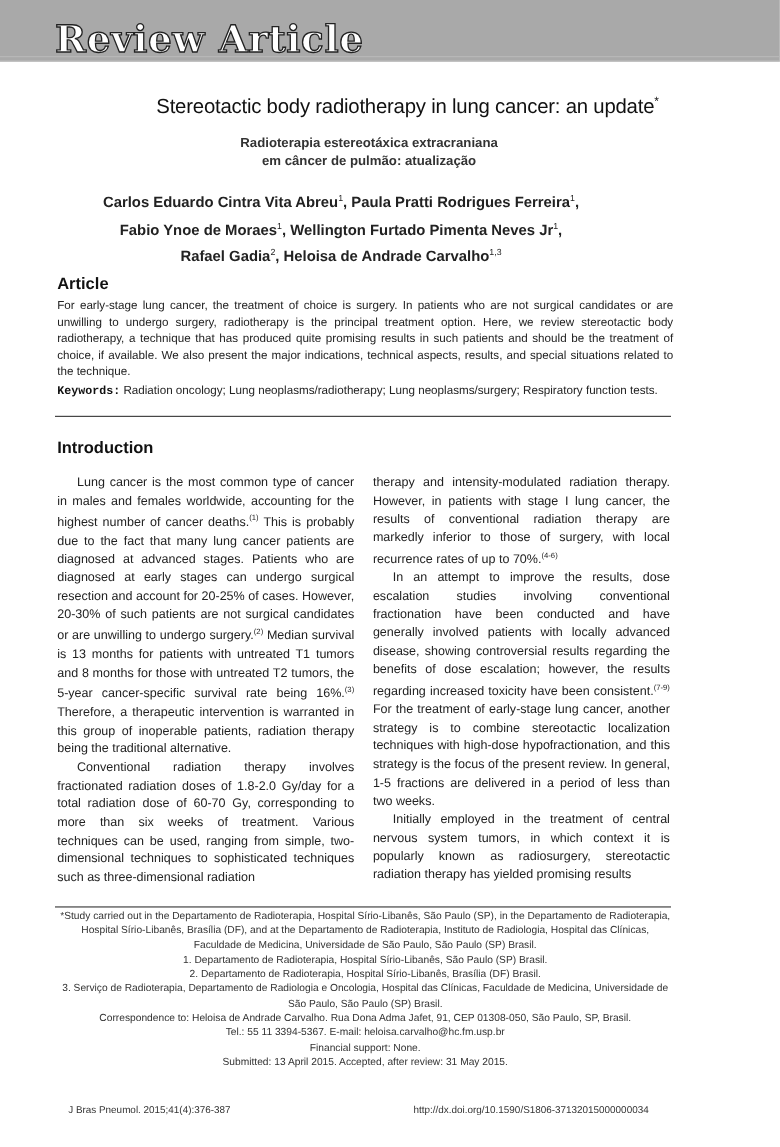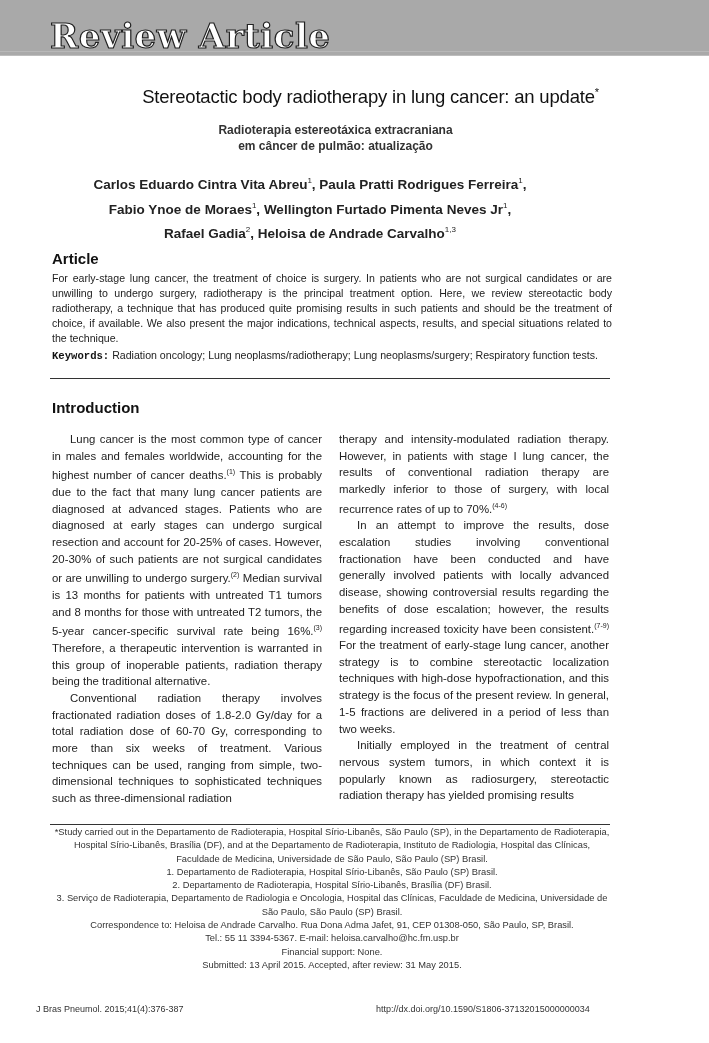--- a/index.html
+++ b/index.html
@@ -32,21 +32,21 @@
   .col { position: absolute; top: 431px; width: 270px; font-size: 11.4px; line-height: 16.7px;
          color: #222; text-align: justify; }
   .col p { margin: 0; text-indent: 18px; }
   .col p.noindent { text-indent: 0; }
   .col sup { font-size: 7px; }
   .col-left { left: 52px; }
   .col-right { left: 339px; }
   .footnotes { position: absolute; left: 52px; width: 560px; top: 826px;
                font-size: 9.3px; line-height: 13.3px; color: #333; }
   .footnotes div { margin: 0; text-align: center; }
-  .footer-left { position: absolute; left: 36px; top: 1004px; font-size: 9px; color: #333; }
+  .footer-left { position: absolute; left: 62px; top: 1004px; font-size: 9px; color: #333; }
   .footer-right { position: absolute; left: 376px; top: 1004px; font-size: 9px; color: #333; text-align: right; }
 </style>
 </head>
 <body>
 
 <div class="header-band"></div>
 <div class="section-label">Review Article</div>
 
 <div class="title">
   <span>Stereotactic body radiotherapy in lung cancer: an update</span><sup>*</sup>

